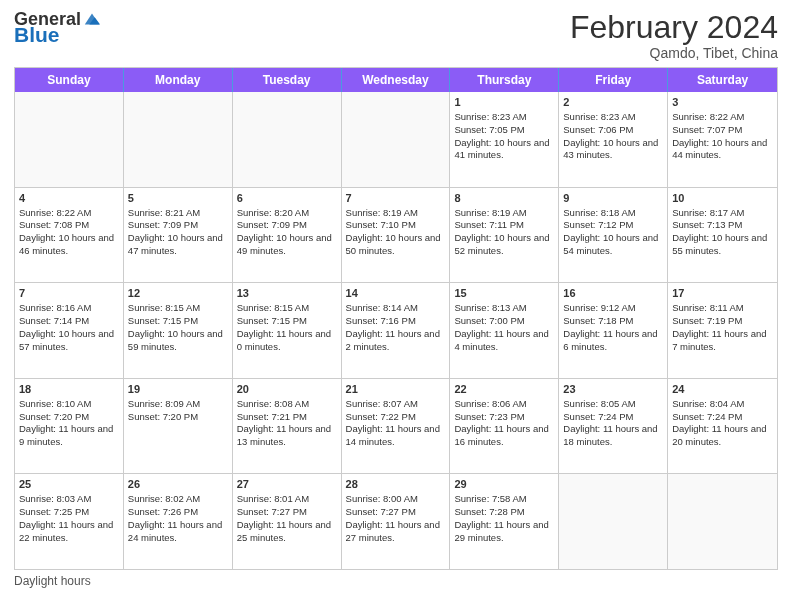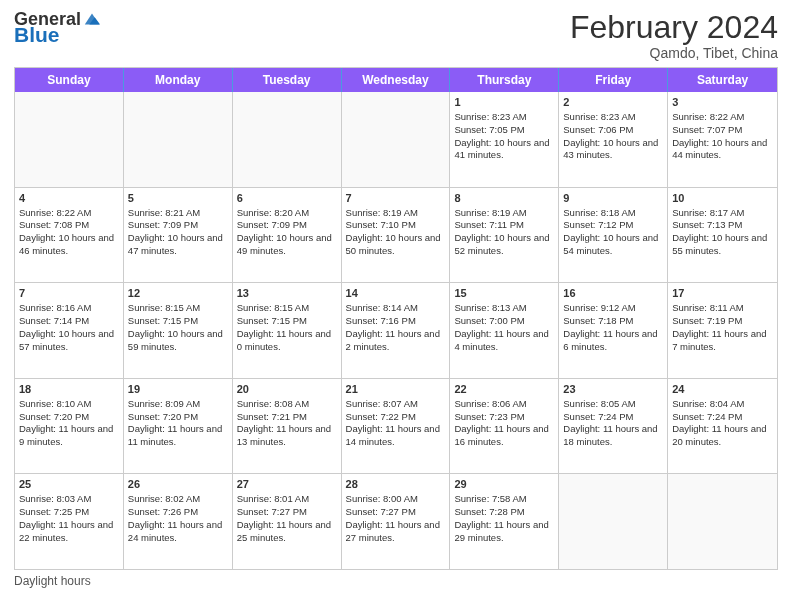--- a/index.html
+++ b/index.html
@@ -170,21 +170,21 @@
           <div class="cal-cell"><span class="day-num">7</span><span>Sunrise: 8:16 AM</span><br><span>Sunset: 7:14 PM</span><br><span>Daylight: 10 hours and 57 minutes.</span></div>
           <div class="cal-cell"><span class="day-num">12</span><span>Sunrise: 8:15 AM</span><br><span>Sunset: 7:15 PM</span><br><span>Daylight: 10 hours and 59 minutes.</span></div>
           <div class="cal-cell"><span class="day-num">13</span><span>Sunrise: 8:15 AM</span><br><span>Sunset: 7:15 PM</span><br><span>Daylight: 11 hours and 0 minutes.</span></div>
           <div class="cal-cell"><span class="day-num">14</span><span>Sunrise: 8:14 AM</span><br><span>Sunset: 7:16 PM</span><br><span>Daylight: 11 hours and 2 minutes.</span></div>
           <div class="cal-cell"><span class="day-num">15</span><span>Sunrise: 8:13 AM</span><br><span>Sunset: 7:00 PM</span><br><span>Daylight: 11 hours and 4 minutes.</span></div>
           <div class="cal-cell"><span class="day-num">16</span><span>Sunrise: 9:12 AM</span><br><span>Sunset: 7:18 PM</span><br><span>Daylight: 11 hours and 6 minutes.</span></div>
           <div class="cal-cell"><span class="day-num">17</span><span>Sunrise: 8:11 AM</span><br><span>Sunset: 7:19 PM</span><br><span>Daylight: 11 hours and 7 minutes.</span></div>
         </div>
         <div class="cal-row">
           <div class="cal-cell"><span class="day-num">18</span><span>Sunrise: 8:10 AM</span><br><span>Sunset: 7:20 PM</span><br><span>Daylight: 11 hours and 9 minutes.</span></div>
-          <div class="cal-cell"><span class="day-num">19</span><span>Sunrise: 8:09 AM</span><br><span>Sunset: 7:20 PM</span><br><span>Daylight: 11 hours and 11 minutes.</span></div>
+          <div class="cal-cell"><span class="day-num">19</span><span>Sunrise: 8:09 AM</span><br><span>Sunset: 7:20 PM</span><br></div>
           <div class="cal-cell"><span class="day-num">20</span><span>Sunrise: 8:08 AM</span><br><span>Sunset: 7:21 PM</span><br><span>Daylight: 11 hours and 13 minutes.</span></div>
           <div class="cal-cell"><span class="day-num">21</span><span>Sunrise: 8:07 AM</span><br><span>Sunset: 7:22 PM</span><br><span>Daylight: 11 hours and 14 minutes.</span></div>
           <div class="cal-cell"><span class="day-num">22</span><span>Sunrise: 8:06 AM</span><br><span>Sunset: 7:23 PM</span><br><span>Daylight: 11 hours and 16 minutes.</span></div>
           <div class="cal-cell"><span class="day-num">23</span><span>Sunrise: 8:05 AM</span><br><span>Sunset: 7:24 PM</span><br><span>Daylight: 11 hours and 18 minutes.</span></div>
           <div class="cal-cell"><span class="day-num">24</span><span>Sunrise: 8:04 AM</span><br><span>Sunset: 7:24 PM</span><br><span>Daylight: 11 hours and 20 minutes.</span></div>
         </div>
         <div class="cal-row">
           <div class="cal-cell"><span class="day-num">25</span><span>Sunrise: 8:03 AM</span><br><span>Sunset: 7:25 PM</span><br><span>Daylight: 11 hours and 22 minutes.</span></div>
           <div class="cal-cell"><span class="day-num">26</span><span>Sunrise: 8:02 AM</span><br><span>Sunset: 7:26 PM</span><br><span>Daylight: 11 hours and 24 minutes.</span></div>
           <div class="cal-cell"><span class="day-num">27</span><span>Sunrise: 8:01 AM</span><br><span>Sunset: 7:27 PM</span><br><span>Daylight: 11 hours and 25 minutes.</span></div>

